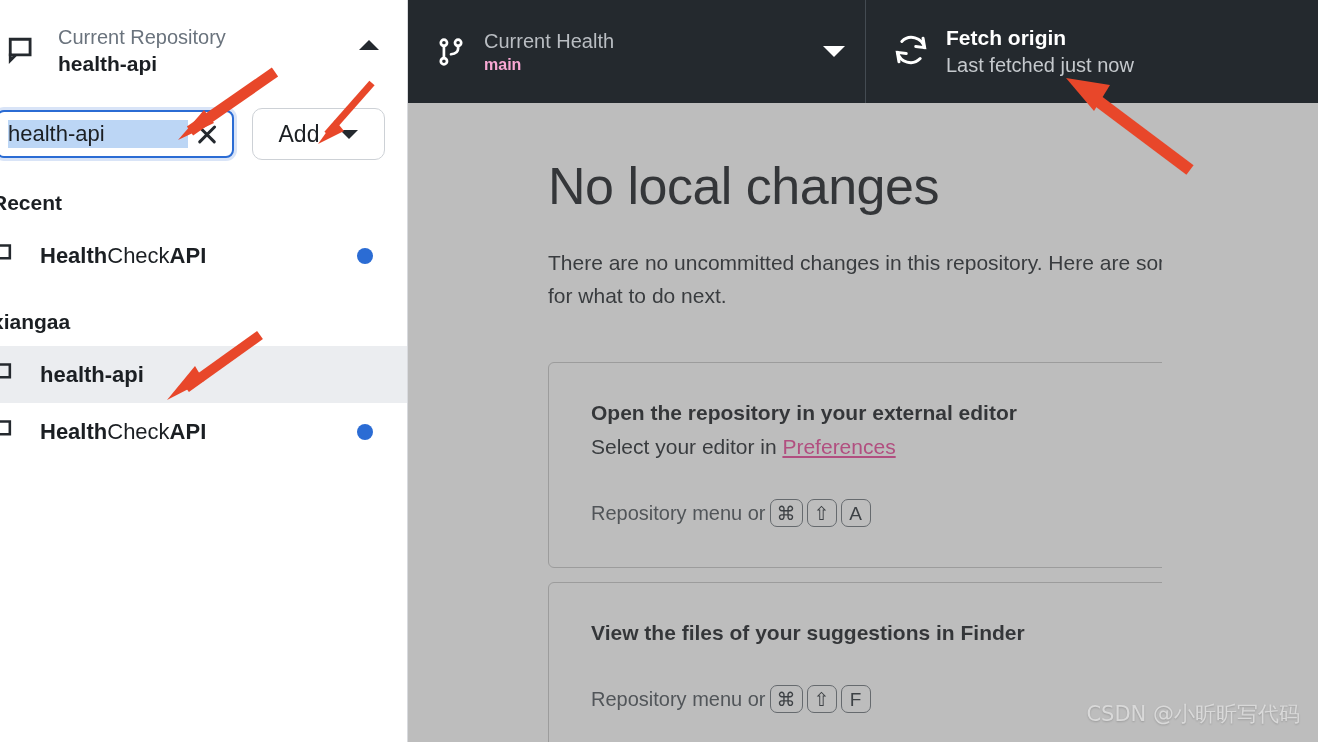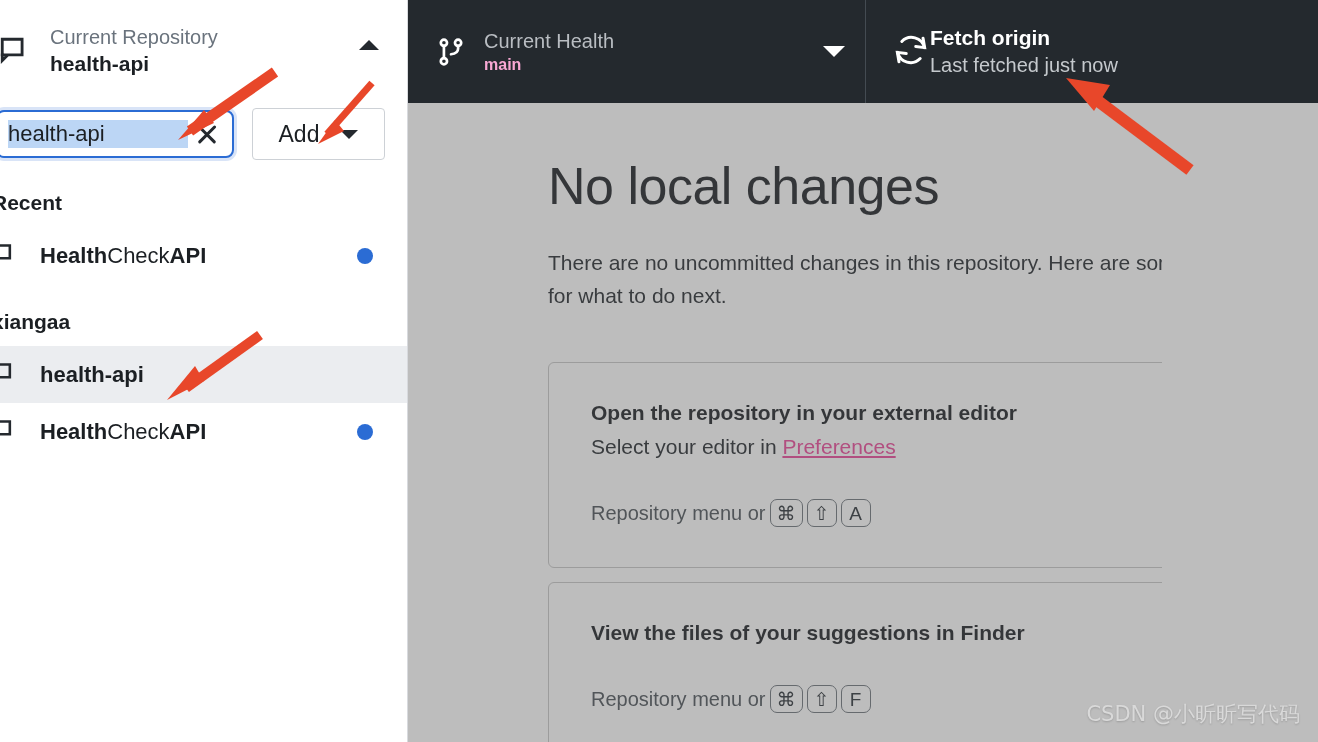--- a/index.html
+++ b/index.html
@@ -34,21 +34,21 @@
     border-left: 11px solid transparent;
     border-right: 11px solid transparent;
     border-top: 11px solid #ffffff;
     margin-left: auto;
   }
   .tb-fetch {
     flex: 1; height: 100%;
     display: flex; align-items: center;
     padding: 0 20px 0 26px;
   }
-  .fetch-text { }
+  .fetch-text { margin-left: 16px; }
   .fetch-title { font-size: 21px; color: #ffffff; font-weight: bold; line-height: 1.35; }
   .fetch-sub { font-size: 20px; color: #c5c9cd; line-height: 1.35; }
 
   
   .content {
     position: absolute; top: 103px; left: 408px;
     width: 754px; height: 639px;
     background: #ffffff;
     overflow: hidden;
     padding: 55px 0 0 140px;
@@ -94,21 +94,21 @@
   
   .repo-panel {
     position: absolute; top: 0; left: 0;
     width: 408px; height: 742px;
     background: #ffffff;
     border-right: 1px solid #d8dade;
     overflow: hidden;
   }
   .repo-head {
     height: 103px; display: flex; align-items: center;
-    padding: 0 18px 0 8px; position: relative;
+    padding: 0 18px 0 16px; position: relative;
   }
   .repo-head-icon { width: 46px; display: flex; align-items: center; justify-content: flex-start; margin-left: -10px; }
   .repo-head-text { margin-left: 6px; }
   .repo-head-label { font-size: 20px; color: #6a737d; line-height: 1.3; }
   .repo-head-value { font-size: 21px; color: #1b1f23; font-weight: bold; line-height: 1.35; }
   .repo-head-collapse {
     position: absolute; right: 28px; top: 40px;
     width: 0; height: 0;
     border-left: 10px solid transparent;
     border-right: 10px solid transparent;
@@ -140,21 +140,21 @@
   }
   .clear-x:before, .clear-x:after {
     content: ""; position: absolute; left: 1px; top: 12px;
     width: 24px; height: 2.6px; background: #24292e; border-radius: 2px;
   }
   .clear-x:before { transform: rotate(45deg); }
   .clear-x:after  { transform: rotate(-45deg); }
 
   .add-btn {
     width: 133px; height: 52px;
-    border: 1px solid #cdd1d6; border-radius: 4px;
+    border: 1px solid #cdd1d6; border-radius: 10px;
     background: #ffffff;
     display: flex; align-items: center; justify-content: center; gap: 21px;
     font-size: 23px; color: #1b1f23;
   }
   .add-caret {
     width: 0; height: 0;
     border-left: 9px solid transparent;
     border-right: 9px solid transparent;
     border-top: 9px solid #24292e;
   }

